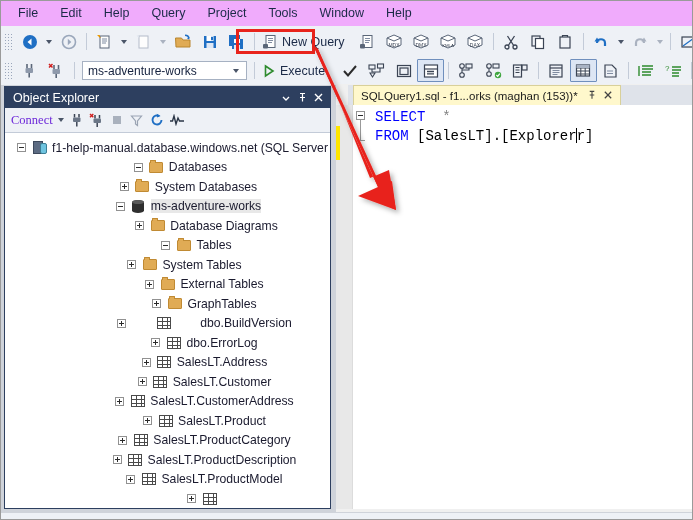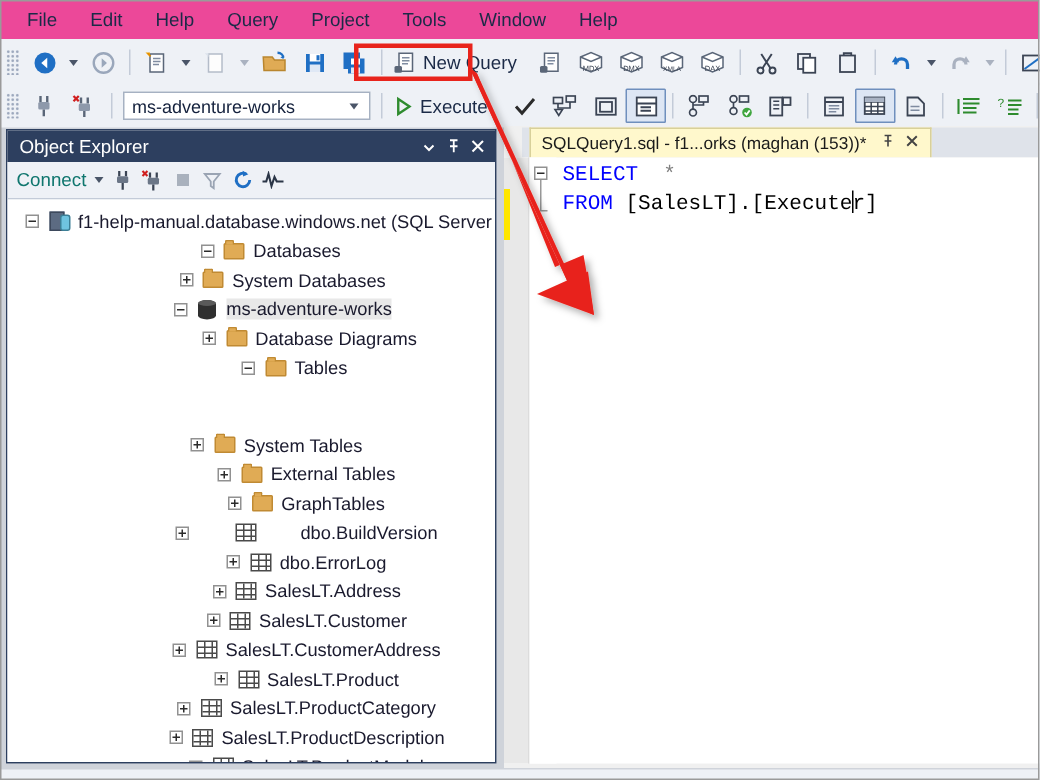--- a/index.html
+++ b/index.html
@@ -14,21 +14,21 @@
   }
   #app{
     position:absolute;left:0;top:0;width:693px;height:520px;
     background:#eef1f6;
     overflow:hidden;
   }
 
   
   .menubar{
     position:absolute;left:0;top:0;width:693px;height:26px;
-    background:#ec4899;
+    background:#f0abfc;
     display:flex;align-items:center;
     padding-left:8px;
     box-sizing:border-box;
   }
   .menu-item{
     font-size:12.5px;color:#1b2a47;
     padding:3px 10px;margin-right:2px;
     white-space:nowrap;cursor:default;
   }
 
@@ -91,21 +91,21 @@
   }
   .oe-title .t{font-size:12.5px;flex:1;white-space:nowrap;}
   .oe-title .ic{
     width:16px;height:16px;display:flex;align-items:center;justify-content:center;
     color:#ffffff;font-size:12px;cursor:default;
   }
   .oe-toolbar{
     height:24px;background:#eef1f6;border-bottom:1px solid #c3cbd8;
     display:flex;align-items:center;padding-left:6px;flex:none;
   }
-  .connect-lbl{font-size:12.5px;color:#0f766e;padding-right:2px;white-space:nowrap;}
+  .connect-lbl{font-size:12.5px;color:#6d28d9;padding-right:2px;white-space:nowrap;font-family:Liberation Serif, serif;}
   .oe-ic{
     width:20px;height:19px;display:flex;align-items:center;justify-content:center;
     flex:none;cursor:default;
   }
   .oe-tree{
     flex:1;background:#ffffff;overflow:hidden;position:relative;
     padding-top:5px;
   }
   .node{
     display:flex;align-items:center;height:19.5px;white-space:nowrap;
@@ -646,21 +646,21 @@
           </div>
           <div class="node" style="padding-left: 56px;">
             <span class="exp">
               <span class="box"></span>
             </span>
             <span class="ico">
               <span class="folder"></span>
             </span>
             <span class="lbl">Tables</span>
           </div>
-          <div class="node" style="padding-left: 32px; margin-top: 32px;">
+          <div class="node" style="padding-left: 32px;">
             <span class="exp">
               <span class="box plus"></span>
             </span>
             <span class="ico">
               <span class="folder"></span>
             </span>
             <span class="lbl">System Tables</span>
           </div>
           <div class="node" style="padding-left: 72px;">
             <span class="exp">
@@ -790,21 +790,21 @@
       </div>
 
       <div class="editor-body">
         <div class="yellow-left"></div>
         <div class="ed-indicator"></div>
         <div class="ed-fold">
           <div class="fold-box"></div>
           <div class="fold-line"></div>
         </div>
         <div class="code"><span class="kw">SELECT</span><span class="pl">  </span><span class="op">*</span>
-<span class="kw">FROM</span><span class="pl"> [SalesLT]</span><span class="pl">.</span><span class="pl">[Execute</span><span class="cursor"></span><span class="pl">r]</span></div>
+<span class="kw">FROM</span><span class="pl"> [SalesLT]</span><span class="pl">.</span><span class="pl">[Explorer</span><span class="cursor"></span><span class="pl">r]</span></div>
       </div>
     </div>
 
   </div>
 
   <div class="hl-box"></div>
 
   <svg class="arrow-svg" viewBox="0 0 693 520">
     <defs>
       <filter id="shadow" x="-20%" y="-20%" width="160%" height="160%">

